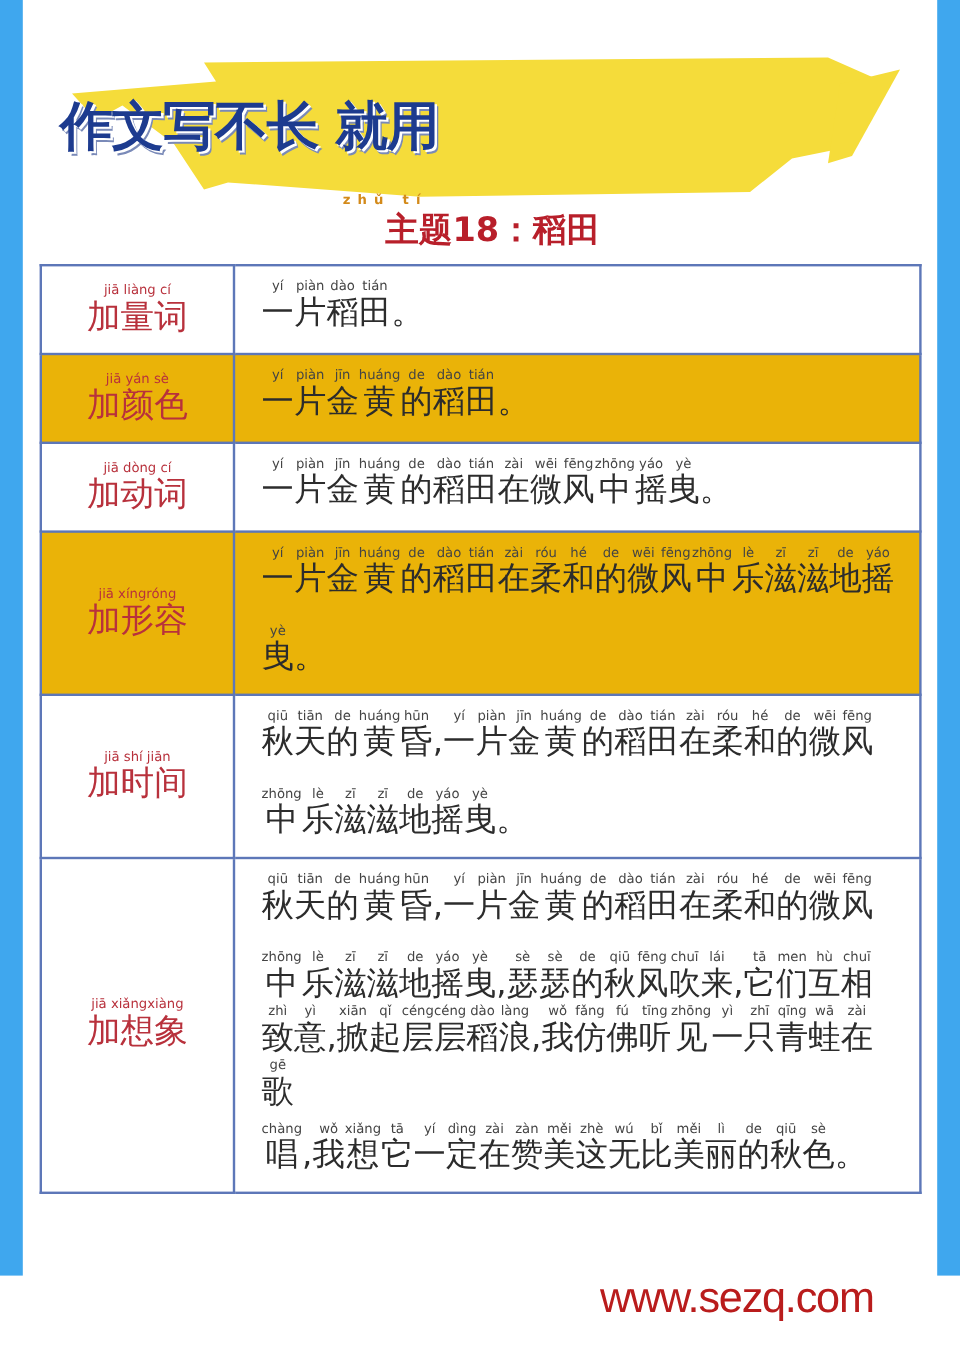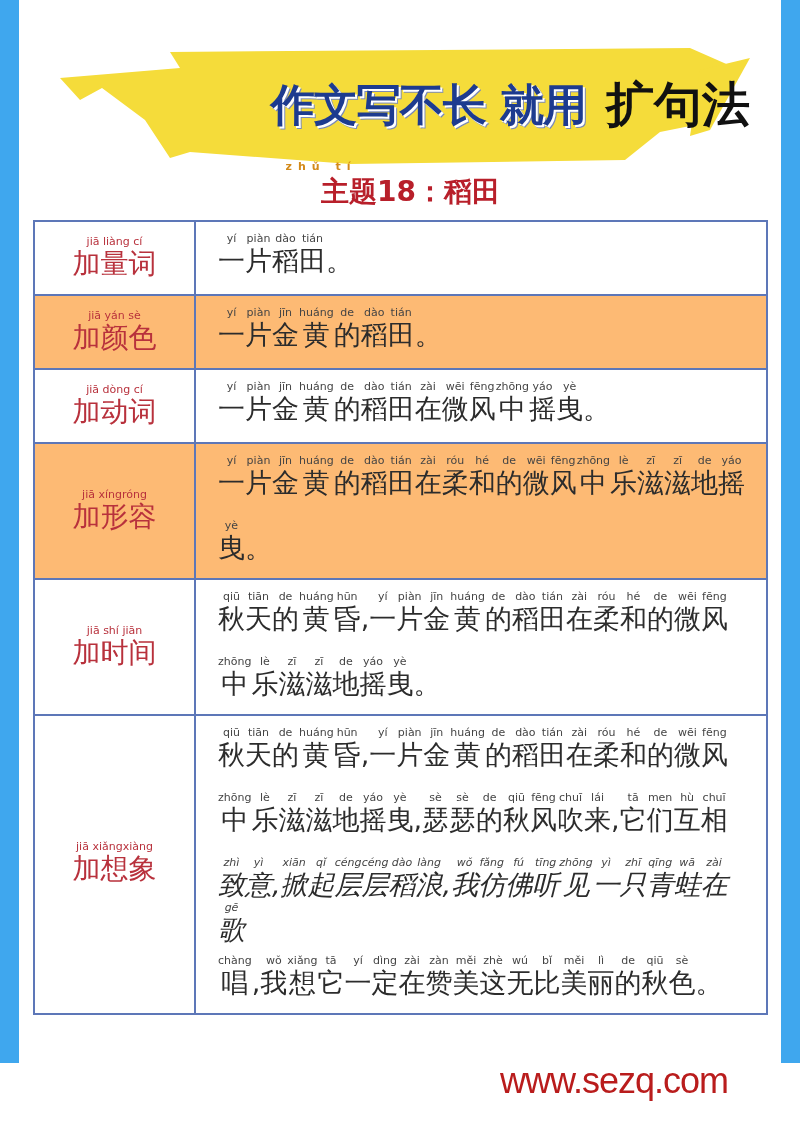--- a/index.html
+++ b/index.html
@@ -2,31 +2,31 @@
 <html><head>
 <meta charset="utf-8">
 <style>
   html,body{margin:0;padding:0;}
   body{width:800px;height:1132px;background:#ffffff;position:relative;overflow:hidden;
        font-family:"DejaVu Sans","Liberation Sans",sans-serif;}
   .bar-left{position:absolute;left:0;top:0;width:19px;height:1063px;background:#3fa7ee;}
   .bar-right{position:absolute;left:781px;top:0;width:19px;height:1063px;background:#3fa7ee;}
   .banner{position:absolute;left:50px;top:40px;width:700px;height:130px;}
   .banner svg{position:absolute;left:0;top:0;}
-  .title{position:absolute;left:0;top:0;width:700px;height:130px;display:flex;align-items:center;justify-content:flex-end;gap:6px;}
+  .title{position:absolute;left:0;top:0;width:700px;height:130px;display:flex;align-items:center;justify-content:space-between;gap:6px;}
   .title .blue{font-family:"DejaVu Sans",sans-serif;font-weight:bold;font-size:44px;color:#1d3b8f;
        text-shadow:2px 2px 0 #ffffff,3px 3px 0 #7a8ab8;letter-spacing:-1px;}
   .title .black{font-family:"DejaVu Sans",sans-serif;font-weight:bold;font-size:48px;color:#111111;margin-left:14px;}
   .subtitle{position:absolute;left:0;width:792px;top:160px;text-align:center;}
   .subtitle .py{display:block;font-size:11px;color:#d38a1a;font-weight:bold;height:13px;margin-left:-150px;letter-spacing:6px;}
   .subtitle .txt{font-size:28px;font-weight:bold;color:#b81f2a;margin-left:29px;}
   table.main{position:absolute;left:33px;top:220px;width:735px;border-collapse:collapse;}
   table.main td{border:2.5px solid #5d77b8;vertical-align:top;padding:14px;}
   td.label{width:131px;text-align:center;vertical-align:middle !important;}
-  tr.alt td{background:#fdba74;}
+  tr.alt td{background:#eab308;}
   .rb{display:inline-block;text-align:center;}
   .lab-py{font-size:11px;color:#b8313c;display:block;line-height:12px;}
   .lab-txt{font-size:28px;color:#b8313c;display:block;line-height:32px;}
   .line{display:flex;flex-wrap:wrap;padding-left:8px;}
   .seg{display:inline-flex;flex-direction:column;align-items:center;}
   .seg .p{font-size:11px;color:#444;line-height:13px;height:13px;white-space:nowrap;}
   .seg .h{font-size:27px;color:#2c2c2c;line-height:32px;}
   .wm{position:absolute;left:500px;top:1060px;font-family:"Liberation Sans",sans-serif;font-size:36px;color:#b91c1c;letter-spacing:-1px;}
 </style>
 </head>
@@ -35,21 +35,20 @@
 <div class="bar-left"></div>
 <div class="bar-right"></div>
 
 <div class="banner">
   <svg width="700" height="130" viewBox="0 0 700 130">
     <polygon points="10,38 130,28 120,12 640,8 690,30 670,40 650,52 645,85 610,92 575,120 300,124 140,112 120,118 95,80 52,48 30,60" fill="#f5dc3a"></polygon>
     <polygon points="650,30 700,18 660,90 640,96" fill="#f5dc3a"></polygon>
   </svg>
   <div class="title">
     <span class="blue">作文写不长 就用</span>
-    <span class="black">扩句法</span>
   </div>
 </div>
 
 <div class="subtitle">
   <span class="py">zhǔ tí</span>
   <span class="txt">主题18：稻田</span>
 </div>
 
 <table class="main">
   <tbody id="tbody">
@@ -548,21 +547,21 @@
             </span>
             <span class="seg">
               <span class="p">hù</span>
               <span class="h">互</span>
             </span>
             <span class="seg">
               <span class="p">chuī</span>
               <span class="h">相</span>
             </span>
           </div>
-          <div class="line" style="margin-top: 20px; font-style: italic;">
+          <div class="line" style="">
             <span class="seg">
               <span class="p">zhì</span>
               <span class="h">致</span>
             </span>
             <span class="seg">
               <span class="p">yì</span>
               <span class="h">意</span>
             </span>
             <span class="seg">
               <span class="p"></span>

